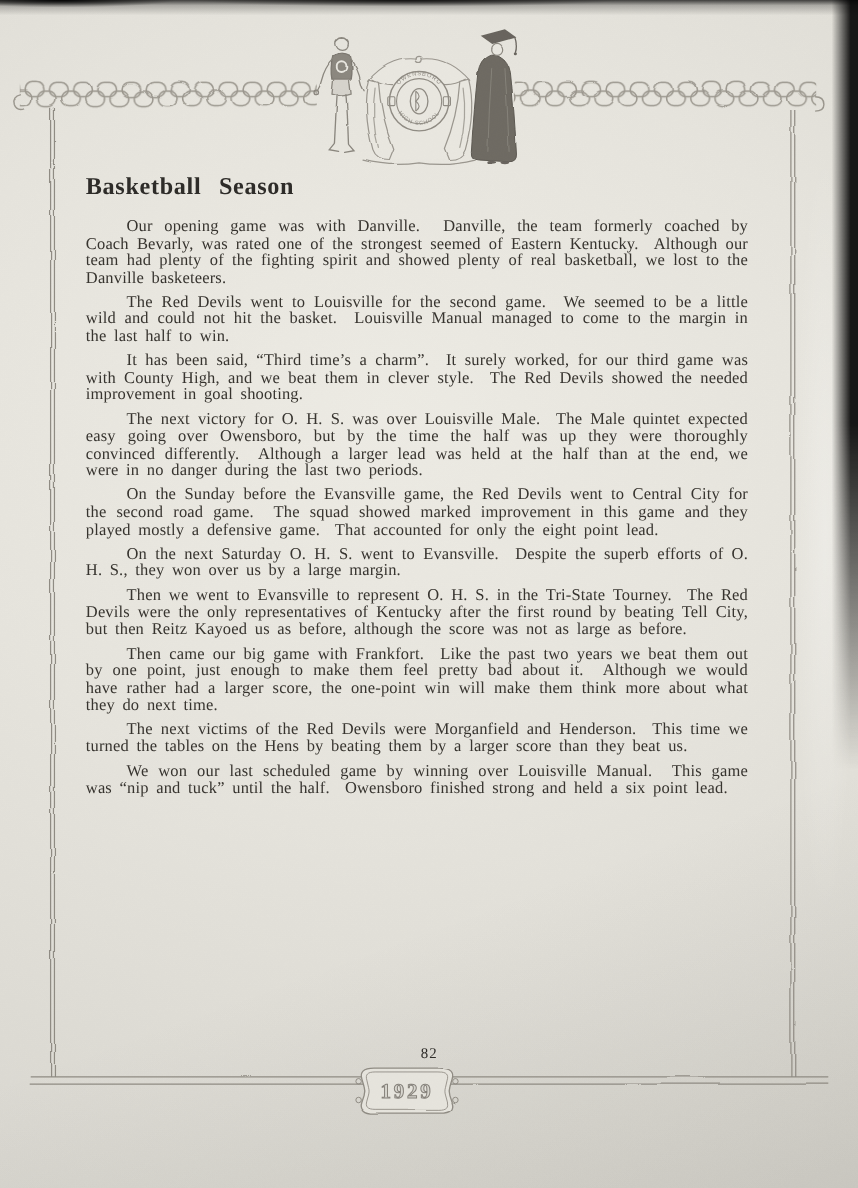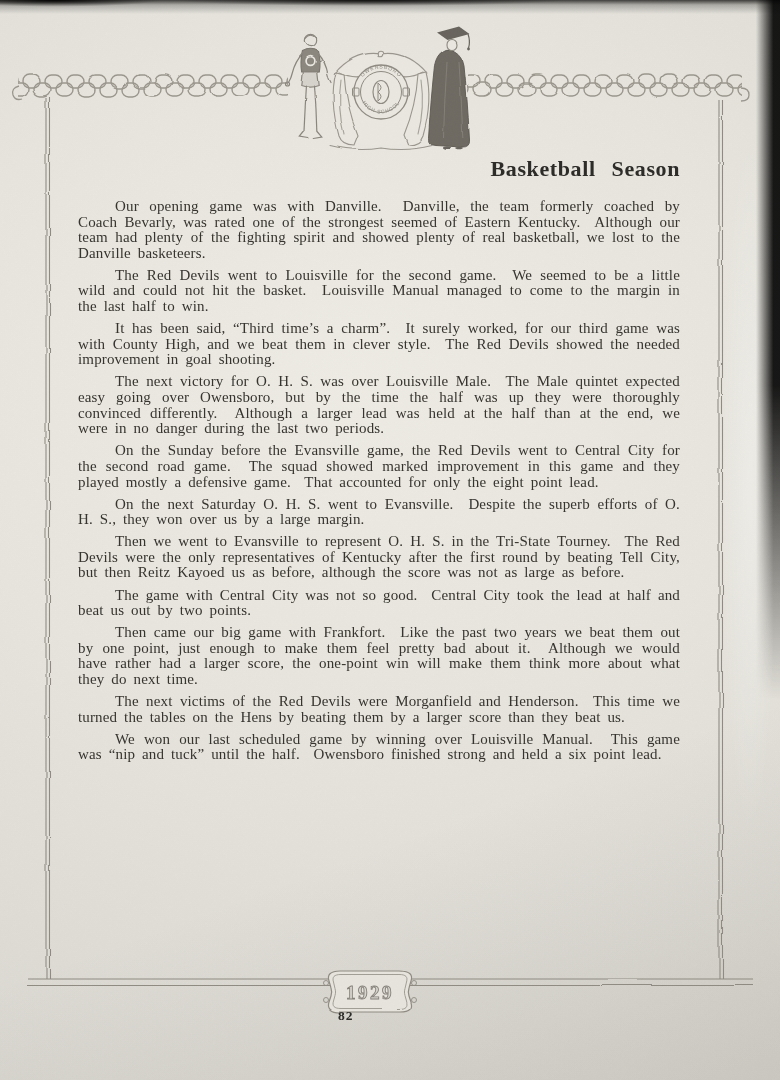--- a/index.html
+++ b/index.html
@@ -7,31 +7,31 @@
     position:relative;width:780px;height:1080px;overflow:hidden;
     font-family:"Liberation Serif","DejaVu Serif",serif;
     background:
       radial-gradient(40px 500px at 750px 45%, rgba(255,255,255,0.28), rgba(255,255,255,0) 70%),
       linear-gradient(160deg, rgba(0,0,0,0) 72%, rgba(60,58,50,0.10) 100%),
       radial-gradient(950px 760px at 45% 35%, #edebe4 0%, #e6e4dd 45%, #d9d7d0 100%);
   }
   .art{position:absolute;top:0;left:0;z-index:1;pointer-events:none;}
   .content{position:absolute;left:78px;right:100px;top:156px;z-index:2;color:#343230;}
   h1.title{
-    margin:0 0 17px 0;text-align:right;font-size:22px;font-weight:600;
+    margin:0 0 17px 0;text-align:left;font-size:22px;font-weight:600;
     letter-spacing:0.6px;word-spacing:0.45em;color:#2e2c29;
   }
   .para{
     margin:0 0 6.5px 0;text-align:justify;text-indent:37px;
     font-size:15px;line-height:15.6px;word-spacing:3px;letter-spacing:0.15px;
     white-space:pre-wrap;color:#37342f;
   }
   .pagenum{
-    position:absolute;left:338px;top:1008px;width:60px;z-index:2;
-    text-align:left;font-size:13.5px;color:#2e2c29;letter-spacing:1px;font-weight:bold;
+    position:absolute;left:338px;top:950px;width:60px;z-index:2;
+    text-align:right;font-size:13.5px;color:#2e2c29;letter-spacing:1px;
   }
   .edge{position:absolute;z-index:3;pointer-events:none;}
   .edge.top{
     top:0;left:0;right:0;height:14px;
     background:
       radial-gradient(140px 9px at 55px 0, rgba(0,0,0,0.95), rgba(0,0,0,0) 75%),
       radial-gradient(260px 8px at 370px 0, rgba(0,0,0,0.75), rgba(0,0,0,0) 75%),
       linear-gradient(180deg, rgba(8,8,8,0.75) 0%, rgba(8,8,8,0.25) 35%, rgba(8,8,8,0) 100%);
   }
   .edge.right{
@@ -157,21 +157,20 @@
   <div class="content">
     <h1 class="title">Basketball Season</h1>
     <div class="body-text">
         <p class="para">Our opening game was with Danville.  Danville, the team formerly coached by Coach Bevarly, was rated one of the strongest seemed of Eastern Kentucky.  Although our team had plenty of the fighting spirit and showed plenty of real basketball, we lost to the Danville basketeers.</p>
         <p class="para">The Red Devils went to Louisville for the second game.  We seemed to be a little wild and could not hit the basket.  Louisville Manual managed to come to the margin in the last half to win.</p>
         <p class="para">It has been said, “Third time’s a charm”.  It surely worked, for our third game was with County High, and we beat them in clever style.  The Red Devils showed the needed improvement in goal shooting.</p>
         <p class="para">The next victory for O. H. S. was over Louisville Male.  The Male quintet expected easy going over Owensboro, but by the time the half was up they were thoroughly convinced differently.  Although a larger lead was held at the half than at the end, we were in no danger during the last two periods.</p>
         <p class="para">On the Sunday before the Evansville game, the Red Devils went to Central City for the second road game.  The squad showed marked improvement in this game and they played mostly a defensive game.  That accounted for only the eight point lead.</p>
         <p class="para">On the next Saturday O. H. S. went to Evansville.  Despite the superb efforts of O. H. S., they won over us by a large margin.</p>
         <p class="para">Then we went to Evansville to represent O. H. S. in the Tri-State Tourney.  The Red Devils were the only representatives of Kentucky after the first round by beating Tell City, but then Reitz Kayoed us as before, although the score was not as large as before.</p>
-        <p class="para">The game with Central City was not so good.  Central City took the lead at half and beat us out by two points.</p>
         <p class="para">Then came our big game with Frankfort.  Like the past two years we beat them out by one point, just enough to make them feel pretty bad about it.  Although we would have rather had a larger score, the one-point win will make them think more about what they do next time.</p>
         <p class="para">The next victims of the Red Devils were Morganfield and Henderson.  This time we turned the tables on the Hens by beating them by a larger score than they beat us.</p>
         <p class="para">We won our last scheduled game by winning over Louisville Manual.  This game was “nip and tuck” until the half.  Owensboro finished strong and held a six point lead.</p>
       </div>
   </div>
 
   <div class="pagenum">82</div>
 
   <div class="edge top"></div>
   <div class="edge right"></div>

